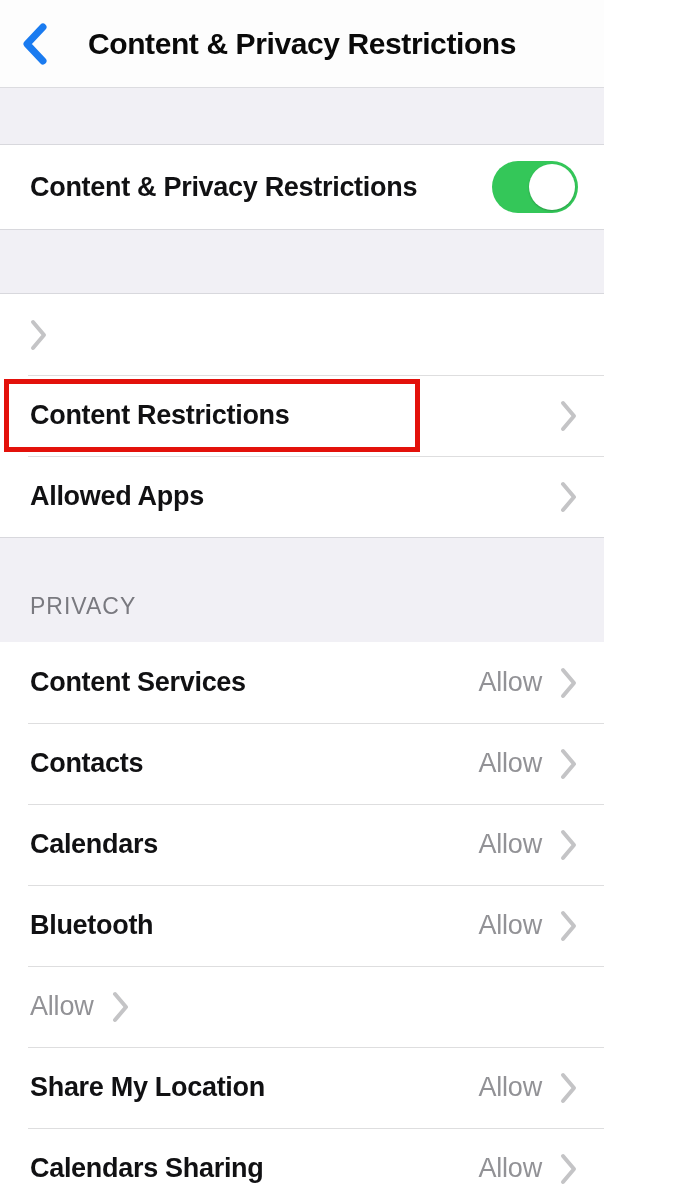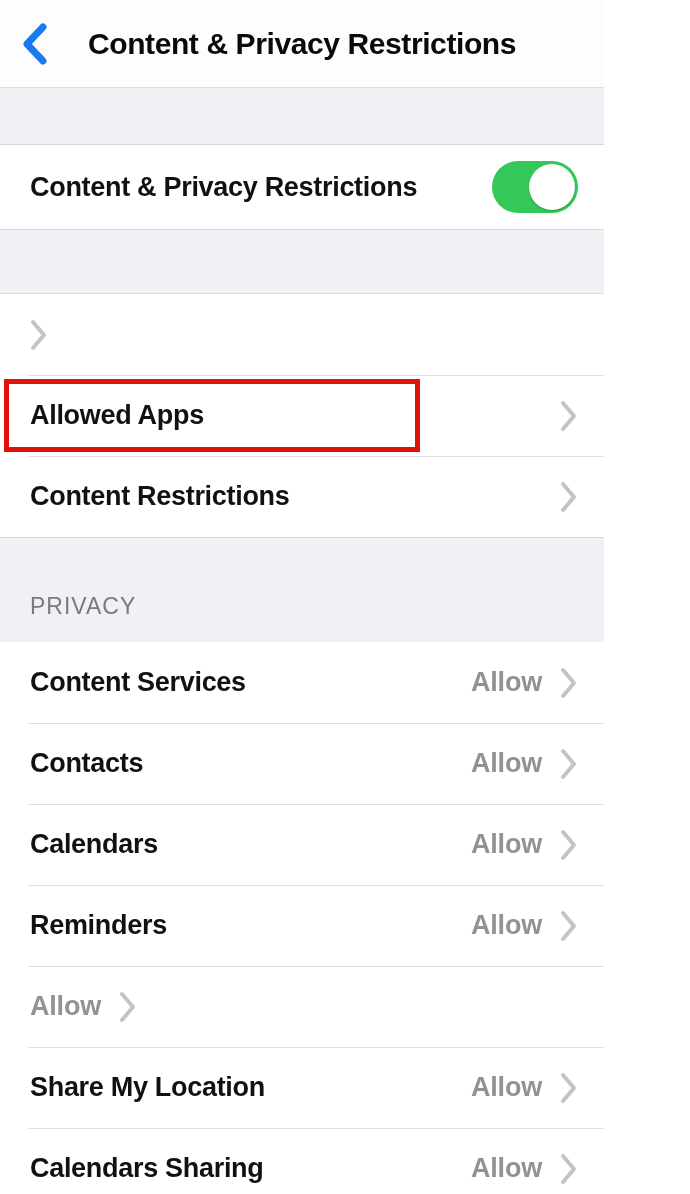--- a/index.html
+++ b/index.html
@@ -54,21 +54,21 @@
     height:1px; background:#dededf;
   }
   .row-label {
     font-size:27px; font-weight:bold; color:#111113;
     letter-spacing:-0.3px;
     flex:1 1 auto;
     white-space:nowrap;
   }
   .row-right { display:flex; align-items:center; gap:18px; }
   .row-value {
-    font-size:27px; color:#929296; font-weight:bold;
+    font-size:27px; color:#929296; font-weight:normal;
     letter-spacing:-0.2px;
   }
   .disclosure { display:block; }
 
   
   .toggle-row { height:84px; }
   .switch {
     position:relative;
     width:86px; height:52px;
     border-radius:26px;
@@ -137,30 +137,30 @@
 
     <div class="row">
       <div class="row-right">
         <svg class="disclosure" width="18" height="32" viewBox="0 0 18 32">
           <polyline points="3,3 14,16 3,29" fill="none" stroke="#c4c4c6" stroke-width="4" stroke-linecap="round" stroke-linejoin="round"></polyline>
         </svg>
       </div>
     </div>
 
     <div class="row">
+      <div class="row-label">Content Restrictions</div>
+      <div class="row-right">
+        <svg class="disclosure" width="18" height="32" viewBox="0 0 18 32">
+          <polyline points="3,3 14,16 3,29" fill="none" stroke="#c4c4c6" stroke-width="4" stroke-linecap="round" stroke-linejoin="round"></polyline>
+        </svg>
+      </div>
+    </div>
+
+    <div class="row">
       <div class="row-label">Allowed Apps</div>
-      <div class="row-right">
-        <svg class="disclosure" width="18" height="32" viewBox="0 0 18 32">
-          <polyline points="3,3 14,16 3,29" fill="none" stroke="#c4c4c6" stroke-width="4" stroke-linecap="round" stroke-linejoin="round"></polyline>
-        </svg>
-      </div>
-    </div>
-
-    <div class="row">
-      <div class="row-label">Content Restrictions</div>
       <div class="row-right">
         <svg class="disclosure" width="18" height="32" viewBox="0 0 18 32">
           <polyline points="3,3 14,16 3,29" fill="none" stroke="#c4c4c6" stroke-width="4" stroke-linecap="round" stroke-linejoin="round"></polyline>
         </svg>
       </div>
     </div>
 
   </div>
 
   <div class="section-header">
@@ -193,21 +193,21 @@
       <div class="row-label">Calendars</div>
       <div class="row-right">
         <span class="row-value">Allow</span>
         <svg class="disclosure" width="18" height="32" viewBox="0 0 18 32">
           <polyline points="3,3 14,16 3,29" fill="none" stroke="#c4c4c6" stroke-width="4" stroke-linecap="round" stroke-linejoin="round"></polyline>
         </svg>
       </div>
     </div>
 
     <div class="row">
-      <div class="row-label">Reminders</div>
+      <div class="row-label">Bluetooth</div>
       <div class="row-right">
         <span class="row-value">Allow</span>
         <svg class="disclosure" width="18" height="32" viewBox="0 0 18 32">
           <polyline points="3,3 14,16 3,29" fill="none" stroke="#c4c4c6" stroke-width="4" stroke-linecap="round" stroke-linejoin="round"></polyline>
         </svg>
       </div>
     </div>
 
     <div class="row">
       <div class="row-right">

